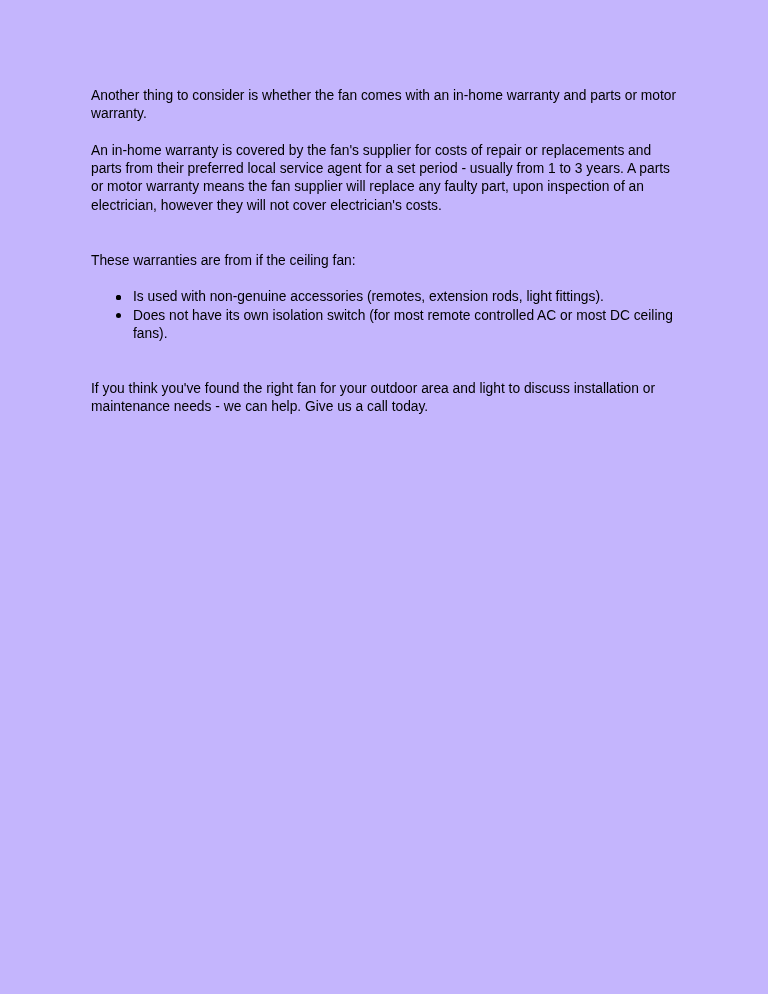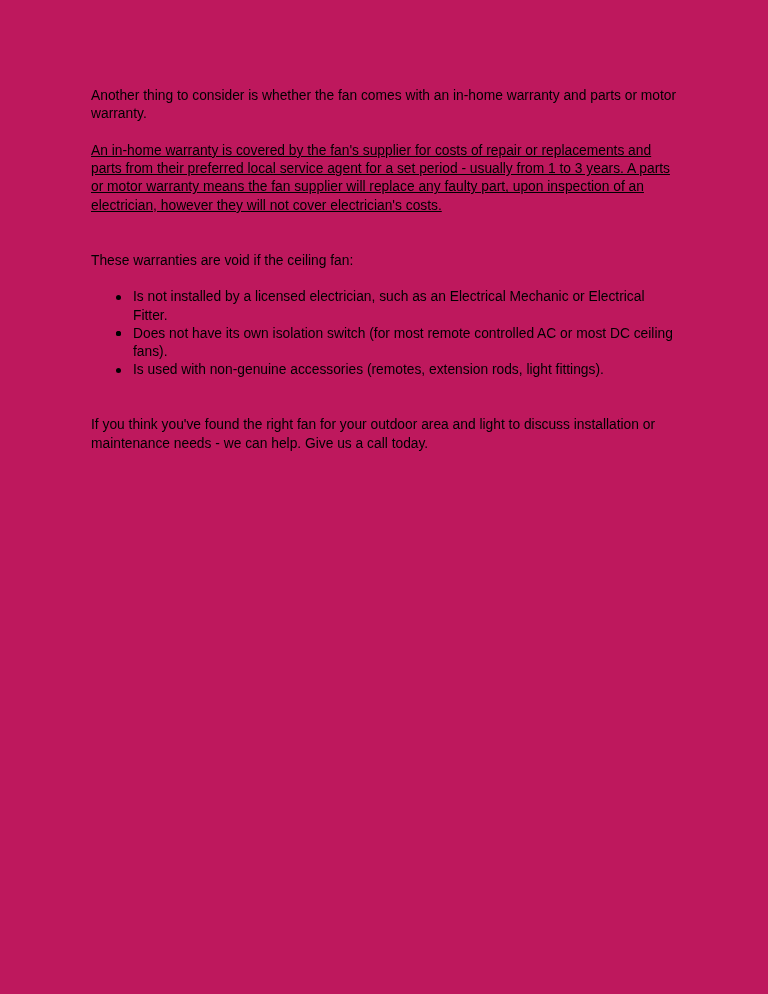--- a/index.html
+++ b/index.html
@@ -8,40 +8,40 @@
   }
   body {
     width: 768px;
     height: 994px;
     background: #ffffff;
   }
   .page {
     position: relative;
     width: 768px;
     height: 994px;
-    background: #be185d;
+    background: #c4b5fd;
     overflow: hidden;
     font-family: "Liberation Sans", "DejaVu Sans", sans-serif;
     color: #000000;
   }
   .content {
     position: absolute;
     left: 91px;
     top: 87px;
     width: 589px;
     font-size: 13.8px;
     line-height: 18.3px;
     letter-spacing: 0;
   }
   .para {
     margin: 0;
     padding: 0;
   }
   .gap-1 { margin-bottom: 18.3px; }  
-  .gap-2 { margin-bottom: 36.6px; text-decoration: underline; }  
+  .gap-2 { margin-bottom: 36.6px; }  
   ul.bullets {
     list-style: none;
     margin: 0 0 36.6px 0;
     padding: 0;
   }
   ul.bullets li {
     position: relative;
     padding-left: 42px;
     margin: 0;
   }
@@ -58,36 +58,32 @@
 </head>
 <body>
 
 <div class="page">
   <div class="content">
 
     <p class="para gap-1">Another thing to consider is whether the fan comes with an in-home warranty and parts or motor warranty.</p>
 
     <p class="para gap-2">An in-home warranty is covered by the fan's supplier for costs of repair or replacements and parts from their preferred local service agent for a set period - usually from 1 to 3 years. A parts or motor warranty means the fan supplier will replace any faulty part, upon inspection of an electrician, however they will not cover electrician's costs.</p>
 
-    <p class="para gap-1">These warranties are void if the ceiling fan:</p>
+    <p class="para gap-1">These warranties are from if the ceiling fan:</p>
 
     <ul class="bullets">
-      <li>
-        <span class="bullet-dot"></span>
-        <span class="li-text">Is not installed by a licensed electrician, such as an Electrical Mechanic or Electrical Fitter.</span>
-      </li>
       <li>
         <span class="bullet-dot"></span>
       </li>
       <li>
         <span class="bullet-dot"></span>
-        <span class="li-text">Does not have its own isolation switch (for most remote controlled AC or most DC ceiling fans).</span>
+        <span class="li-text">Is used with non-genuine accessories (remotes, extension rods, light fittings).</span>
       </li>
       <li>
         <span class="bullet-dot"></span>
-        <span class="li-text">Is used with non-genuine accessories (remotes, extension rods, light fittings).</span>
+        <span class="li-text">Does not have its own isolation switch (for most remote controlled AC or most DC ceiling fans).</span>
       </li>
     </ul>
 
     <p class="para">If you think you've found the right fan for your outdoor area and light to discuss installation or maintenance needs - we can help. Give us a call today.</p>
 
   </div>
 </div>
 
 </body></html>

